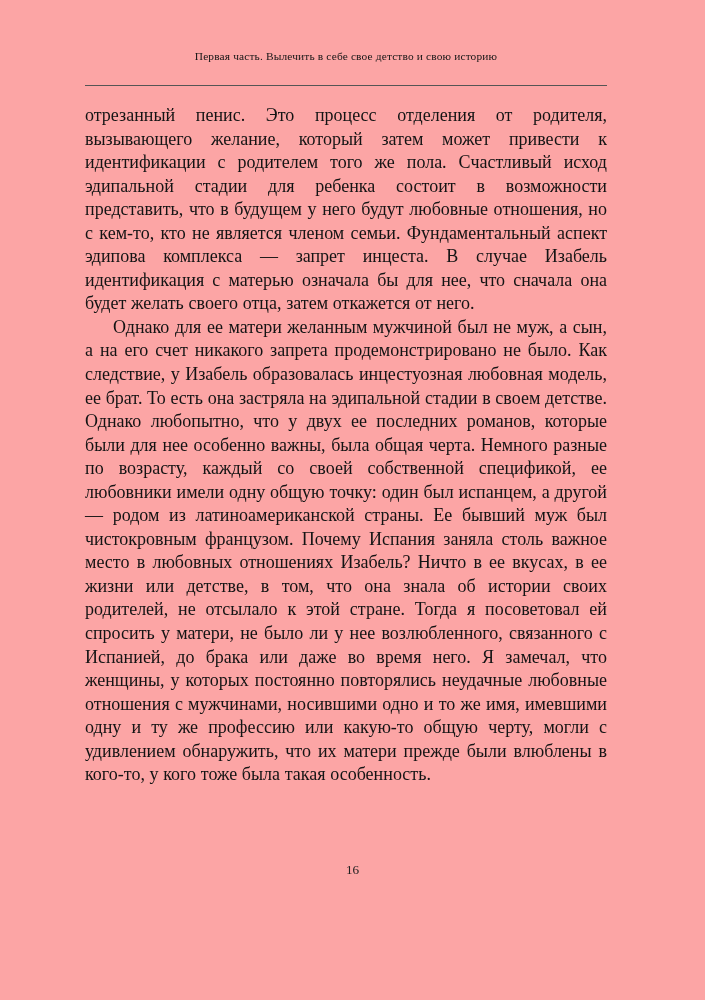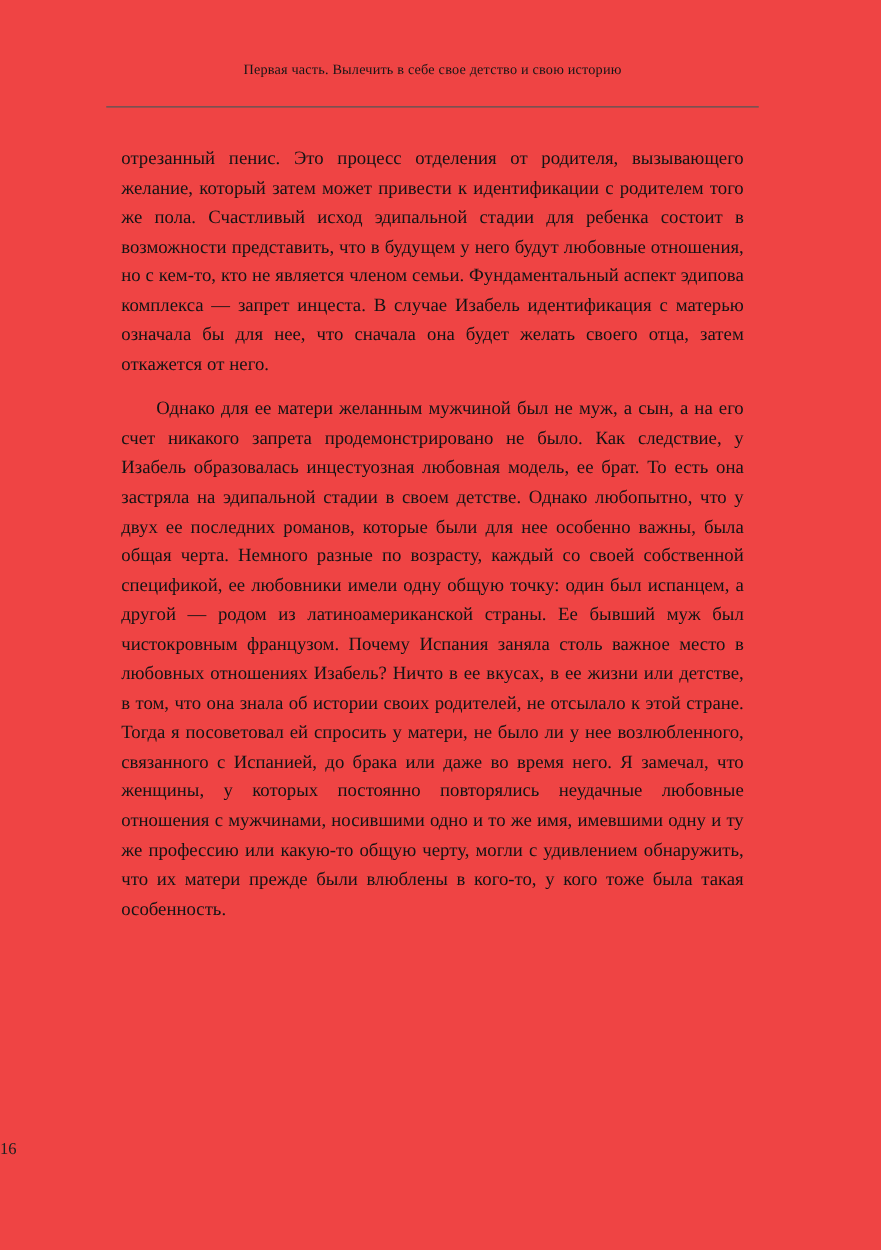--- a/index.html
+++ b/index.html
@@ -14,21 +14,21 @@
     font-family: "Liberation Serif", "DejaVu Serif", serif;
     color: #1a1a1a;
     overflow: hidden;
   }
   .page {
     position: absolute;
     left: 0;
     top: 0;
     width: 705px;
     height: 1000px;
-    background: #ef4444;
+    background: #fca5a5;
   }
   .running-head {
     position: absolute;
     left: 85px;
     top: 48px;
     width: 522px;
     text-align: center;
     font-size: 11.4px;
     letter-spacing: 0.15px;
     color: #161616;
@@ -43,38 +43,38 @@
     height: 1px;
     background: #555555;
   }
   .body-block {
     position: absolute;
     left: 85px;
     top: 104px;
     width: 522px;
   }
   .para {
-    margin: 12px;
-    font-size: 15px;
+    margin: 0;
+    font-size: 18px;
     line-height: 23.55px;
     text-align: justify;
     text-justify: inter-word;
     color: #141414;
     hyphens: manual;
     word-spacing: 0.2px;
   }
   .para.indent {
     text-indent: 28px;
   }
   .folio {
     position: absolute;
     left: 0;
-    top: 911px;
+    top: 862px;
     width: 705px;
-    text-align: left;
+    text-align: center;
     font-size: 13.2px;
     color: #202020;
   }
 </style>
 </head>
 <body>
 
 <div class="page">
 
   <div class="running-head">Первая часть. Вылечить в себе свое детство и свою историю</div>

